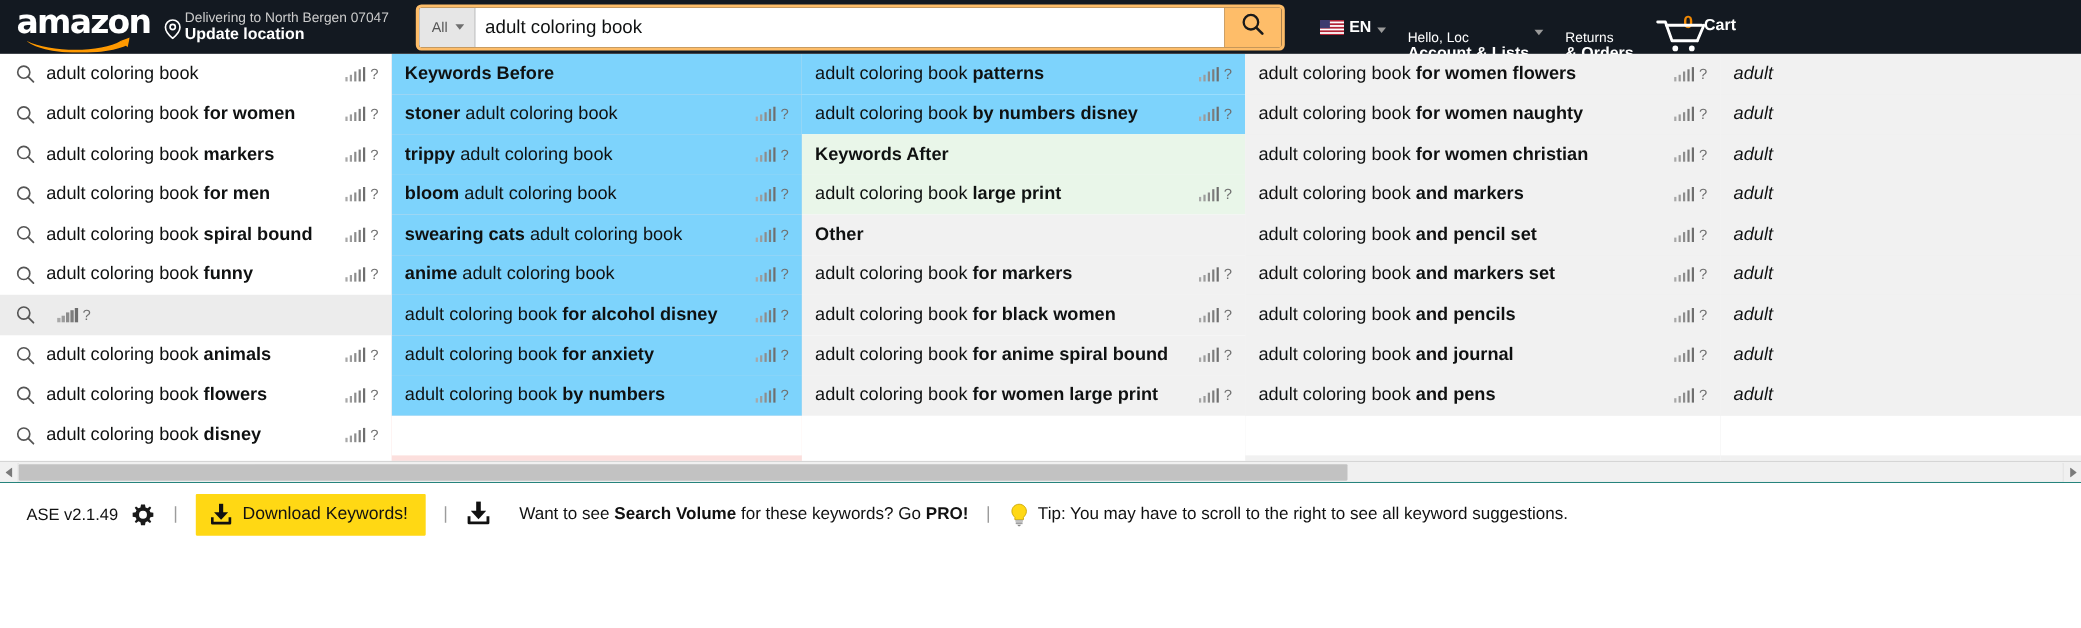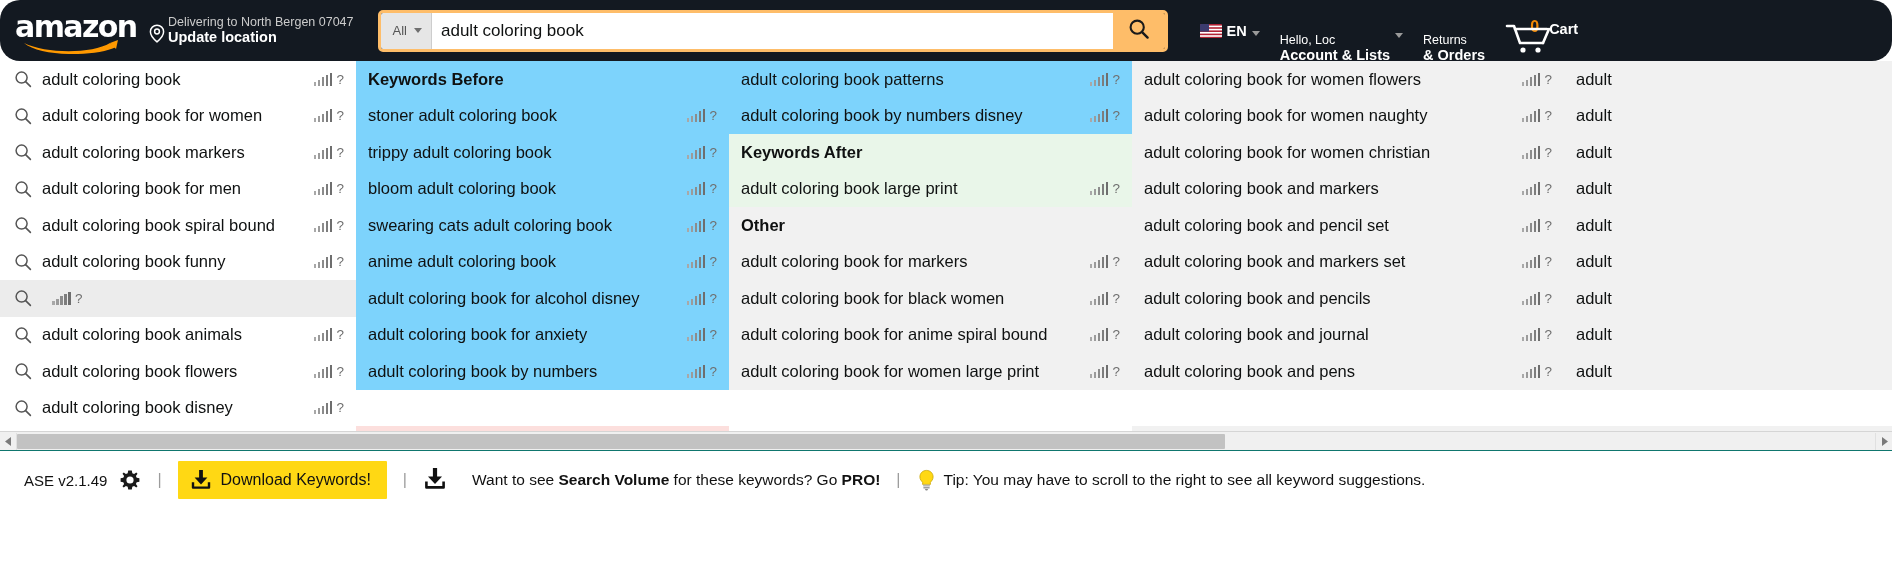--- a/index.html
+++ b/index.html
@@ -12,27 +12,26 @@
     width: 1892px;
     height: 571px;
     overflow: hidden;
     font-family: "Liberation Sans", sans-serif;
     -webkit-font-smoothing: antialiased;
   }
 
   
   .nav-header {
     position: relative;
-    height: 61px;
+    height: 49px;
     background: #131921;
     display: flex;
     align-items: center;
     box-sizing: border-box;
     padding: 0 14px 0 0;
-    border-radius: 20px;
   }
   .nav-logo-wrap {
     display: flex;
     align-items: flex-start;
     padding: 0 8px 0 14px;
     height: 46px;
     margin-top: 4px;
     border: 1px solid transparent;
     border-radius: 2px;
   }
@@ -237,21 +236,21 @@
   .col {
     position: relative;
     box-sizing: border-box;
     flex: none;
     overflow: hidden;
   }
   .col-1 { width: 356px; background: #ffffff; }
   .col-2 { width: 373px; background: #fcdfdd; }
   .col-3 { width: 403px; }
   .col-4 { width: 432px; background: #f1f1f1; }
-  .col-5 { width: 328px; background: #f1f1f1; }
+  .col-5 { width: 328px; background: #f1f1f1; font-style: italic; }
 
   .row {
     position: relative;
     height: 36.5px;
     display: flex;
     align-items: center;
     box-sizing: border-box;
     padding: 0 8px 0 0;
     cursor: pointer;
     white-space: nowrap;
@@ -281,21 +280,21 @@
     align-items: center;
     justify-content: center;
   }
   .kw-text {
     flex: 1;
     overflow: hidden;
     text-overflow: clip;
     padding-left: 12px;
   }
   .col-1 .kw-text { padding-left: 0; }
-  .kw-text b { font-weight: normal; }
+  .kw-text b { font-weight: bold; }
 
   .meter {
     flex: none;
     display: flex;
     align-items: flex-end;
     margin-left: 10px;
     margin-right: 2px;
     height: 13px;
   }
   .meter i {

